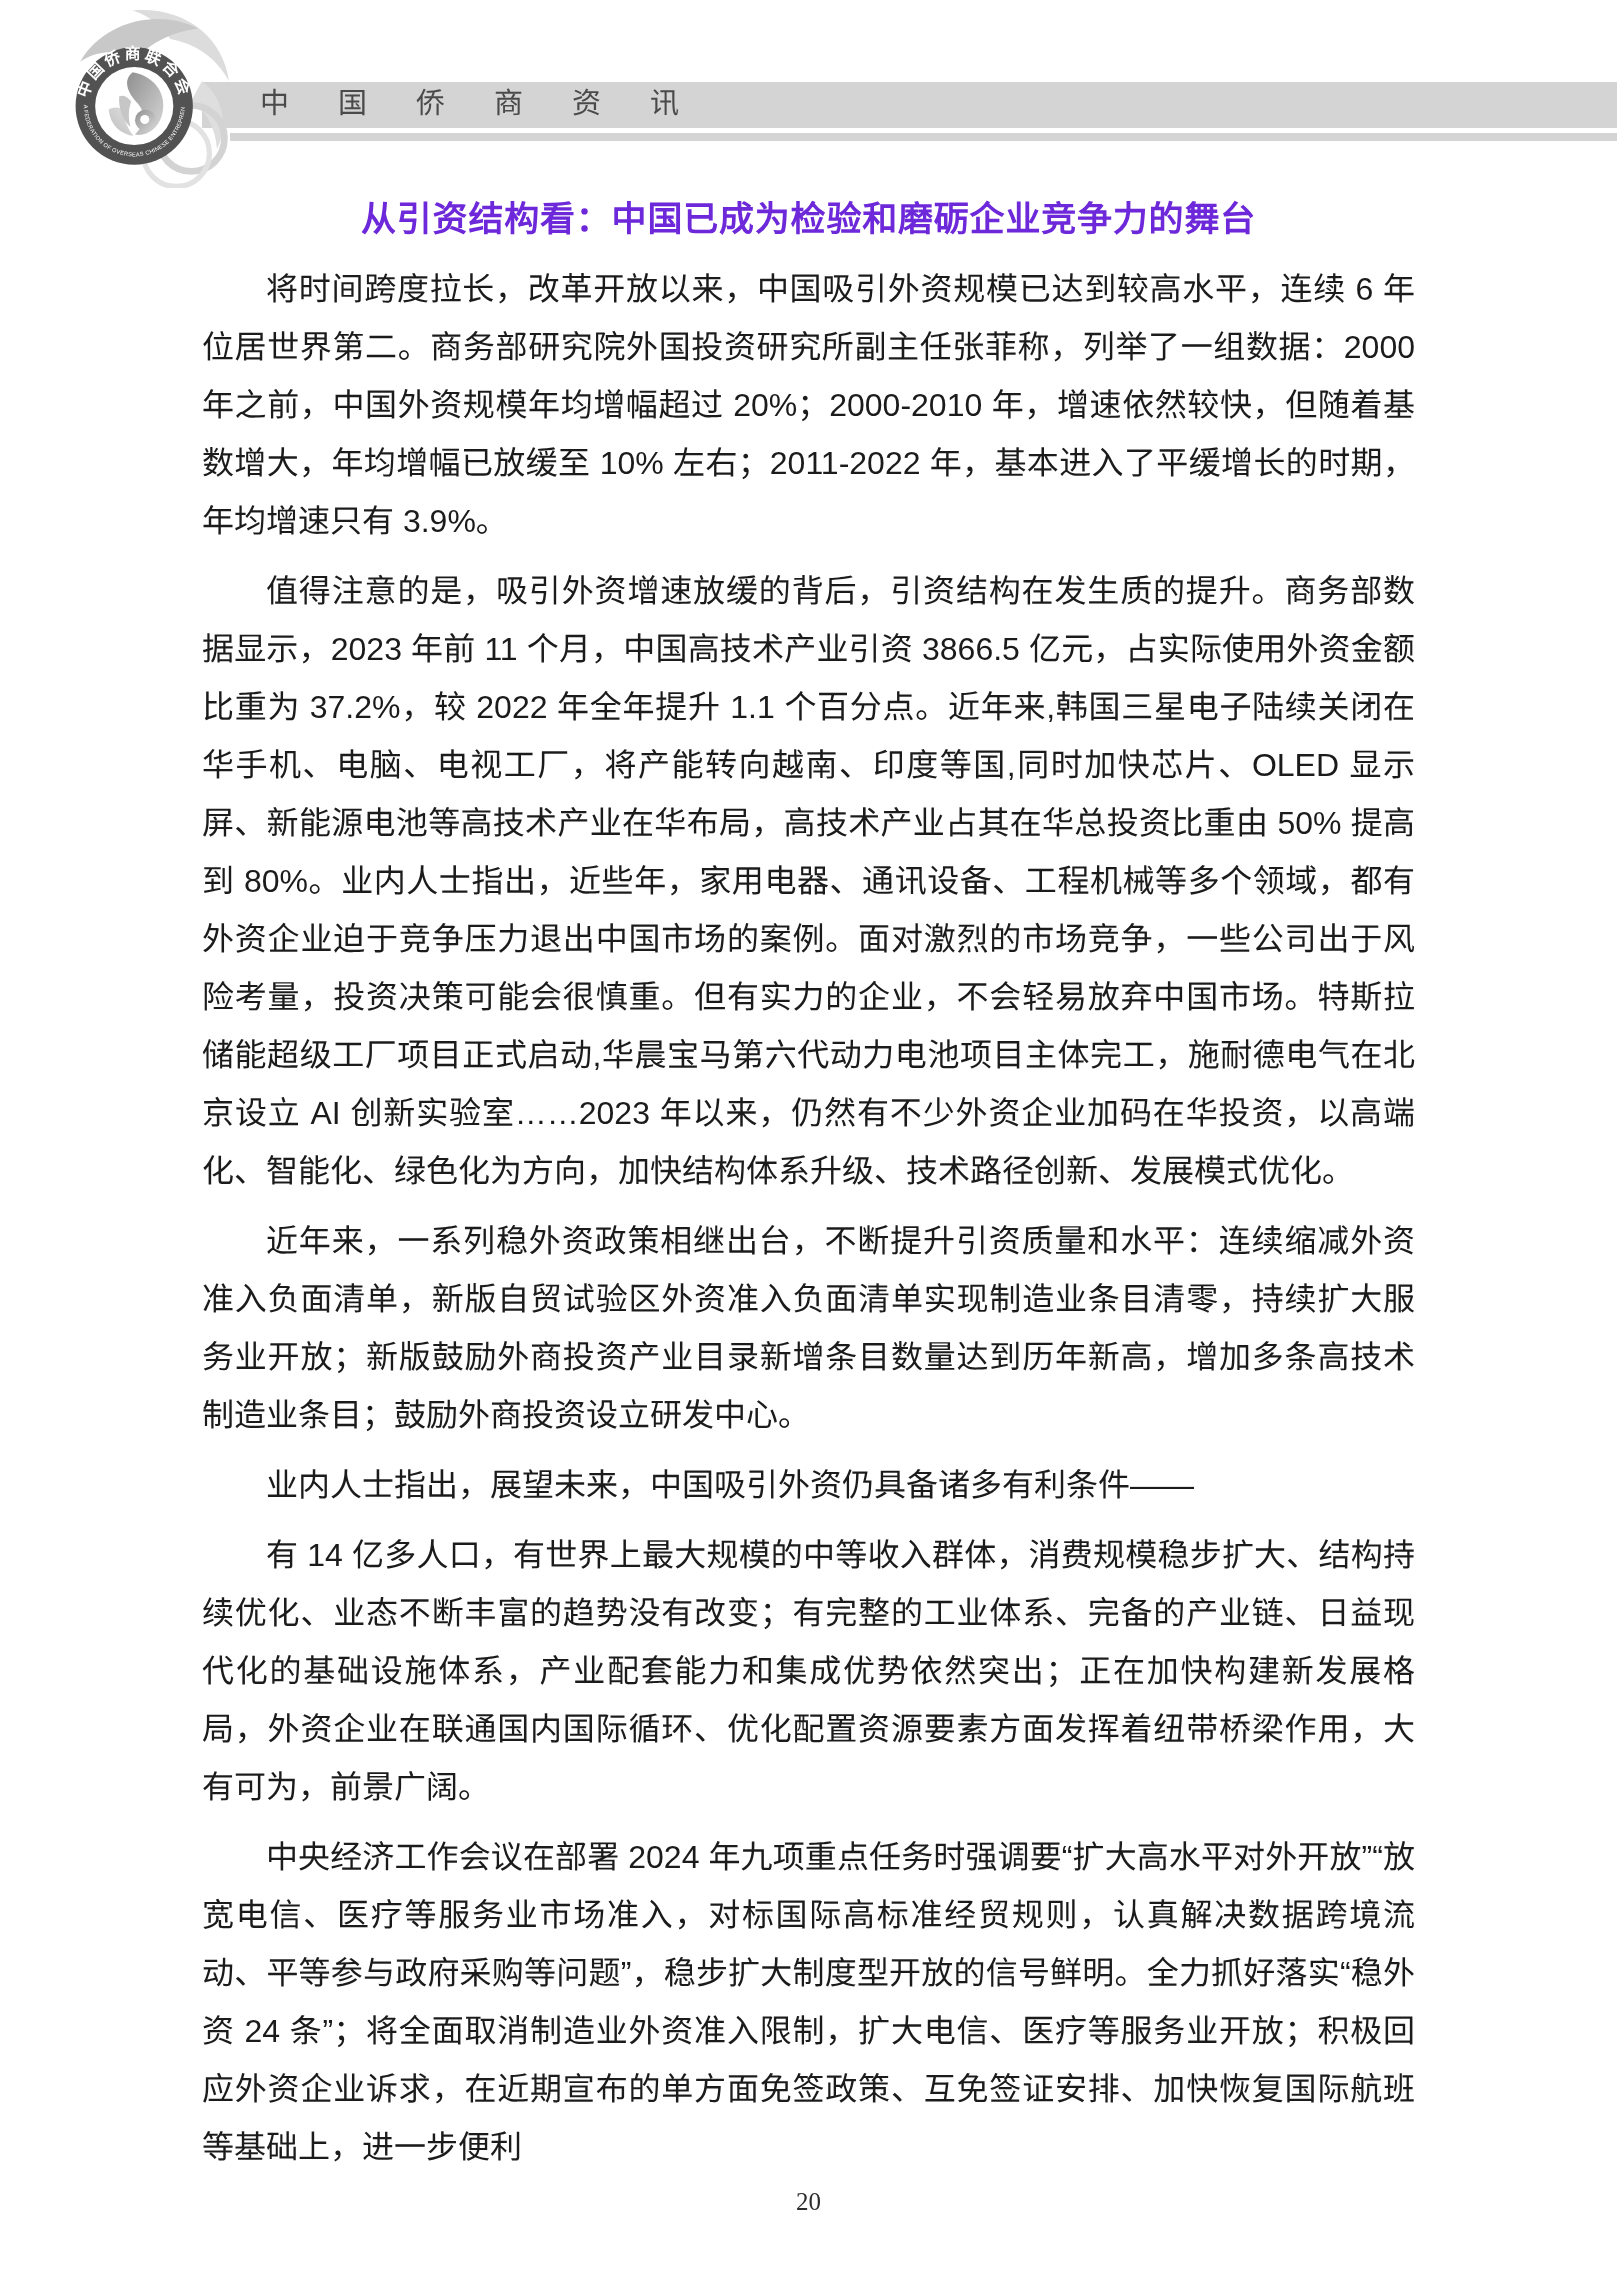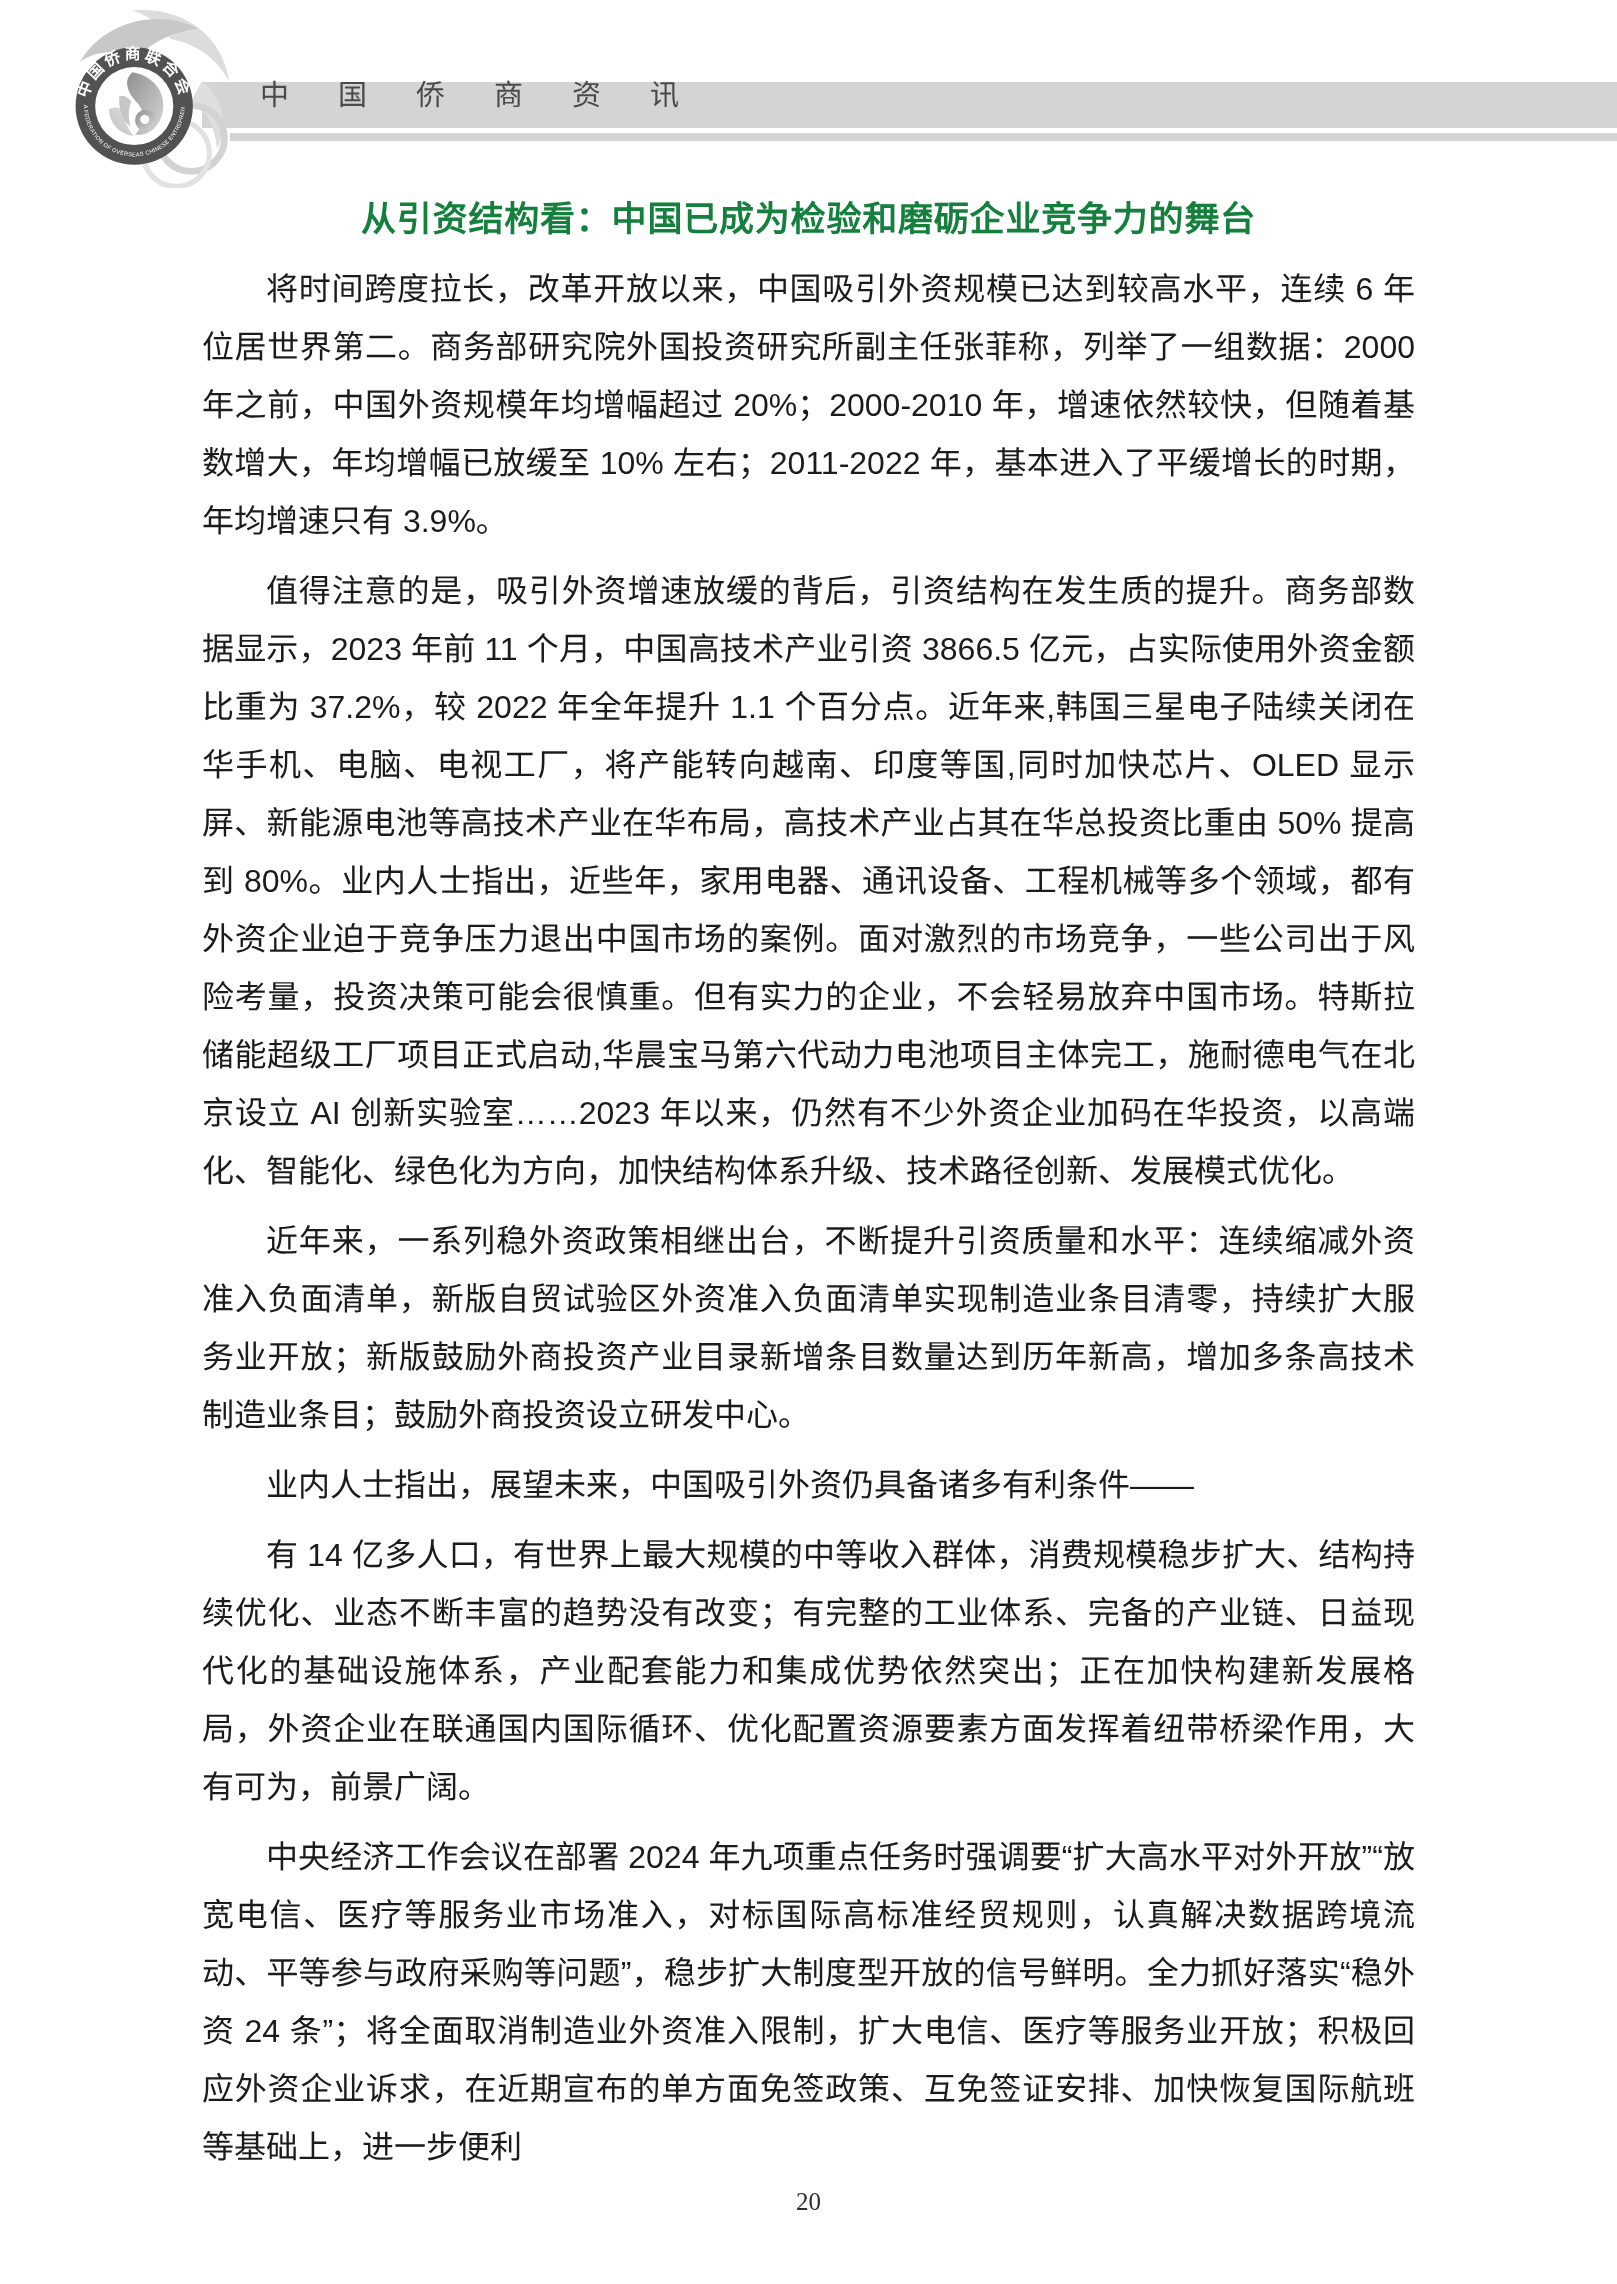--- a/index.html
+++ b/index.html
@@ -16,36 +16,36 @@
   
   .band-main {
     position: absolute; left: 202px; right: 0; top: 82px; height: 46px;
     background: #d4d4d4;
   }
   .band-thin {
     position: absolute; left: 230px; right: 0; top: 133px; height: 7.5px;
     background: #d4d4d4;
   }
   .masthead {
-    position: absolute; left: 260px; top: 72px; height: 46px;
+    position: absolute; left: 260px; top: 80px; height: 46px;
     line-height: 46px; font-size: 29px; letter-spacing: 49px;
     color: #4a4a4a; white-space: nowrap;
   }
   .logo-wrap { position: absolute; left: 44px; top: 6px; width: 197px; height: 182px; }
 
   
   .article {
     position: absolute; left: 190px; right: 190px; top: 190px;
     font-size: 32px; line-height: 58px; color: #1b1b1b;
     text-align: justify; text-justify: inter-ideograph;
   }
   .article p.paragraph { margin: 12px; text-indent: 2em; }
   .article h2.heading {
     margin: 0; font-size: 35px; line-height: 58px; font-weight: 700;
-    text-align: center; text-indent: 0; color: #15803d; letter-spacing: 0.8px;
+    text-align: center; text-indent: 0; color: #6d28d9; letter-spacing: 0.8px;
   }
 
   
   .page-number {
     position: absolute; left: 0; right: 0; top: 2188px;
     text-align: center; font-family: "Liberation Serif", serif;
     font-size: 25px; color: #2d2d2d;
   }
 </style>
 </head>

